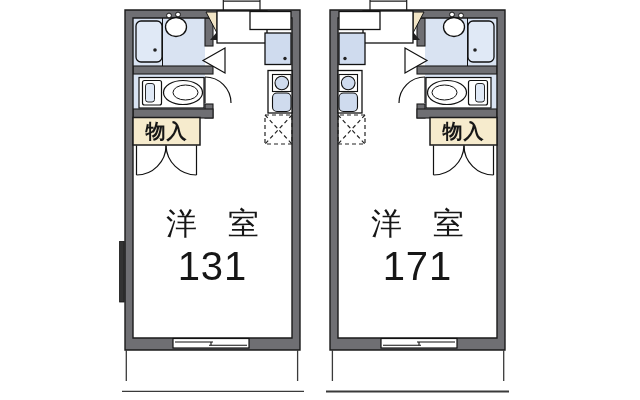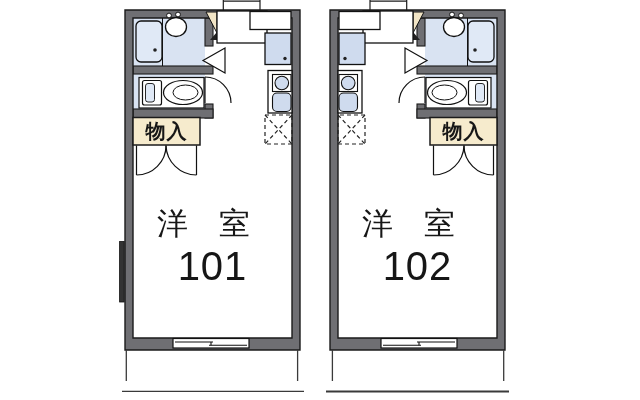--- a/index.html
+++ b/index.html
@@ -10,22 +10,22 @@
     overflow:hidden;
     font-family:"Liberation Sans","DejaVu Sans",sans-serif;
   }
   .stage svg{position:absolute;left:0;top:0;}
   .lbl{position:absolute;color:#161616;white-space:nowrap;}
   .storage-lbl{
     width:67px;height:28px;line-height:28px;
     text-align:center;font-size:20px;font-weight:600;letter-spacing:1px;
   }
   .room-name{
-    width:175px;text-align:left;
-    font-size:31px;font-weight:500;line-height:1;margin-left:32px;
+    width:175px;text-align:center;
+    font-size:31px;font-weight:500;line-height:1;
   }
   .room-num{
     width:175px;text-align:center;
     font-size:40px;font-weight:400;line-height:1;letter-spacing:1px;
   }
 </style>
 </head>
 <body>
 
 <div class="stage">
@@ -125,17 +125,17 @@
       <line x1="332.4" y1="350" x2="332.4" y2="381" stroke-width="1.3"></line>
       <line x1="503.7" y1="350" x2="503.7" y2="381" stroke-width="1.3"></line>
       <line x1="326" y1="391.5" x2="509" y2="391.5" stroke-width="2.2"></line>
     </g>
   </svg>
 
   <div class="lbl storage-lbl" style="left:133px;top:117px;">物入</div>
   <div class="lbl storage-lbl" style="left:430px;top:117px;">物入</div>
 
   <div class="lbl room-name" style="left:125px;top:208px;">洋　室</div>
-  <div class="lbl room-num" style="left:125px;top:246px;">101</div>
+  <div class="lbl room-num" style="left:125px;top:246px;">131</div>
 
   <div class="lbl room-name" style="left:330px;top:208px;">洋　室</div>
-  <div class="lbl room-num" style="left:330px;top:246px;">102</div>
+  <div class="lbl room-num" style="left:330px;top:246px;">171</div>
 </div>
 
 </body></html>

